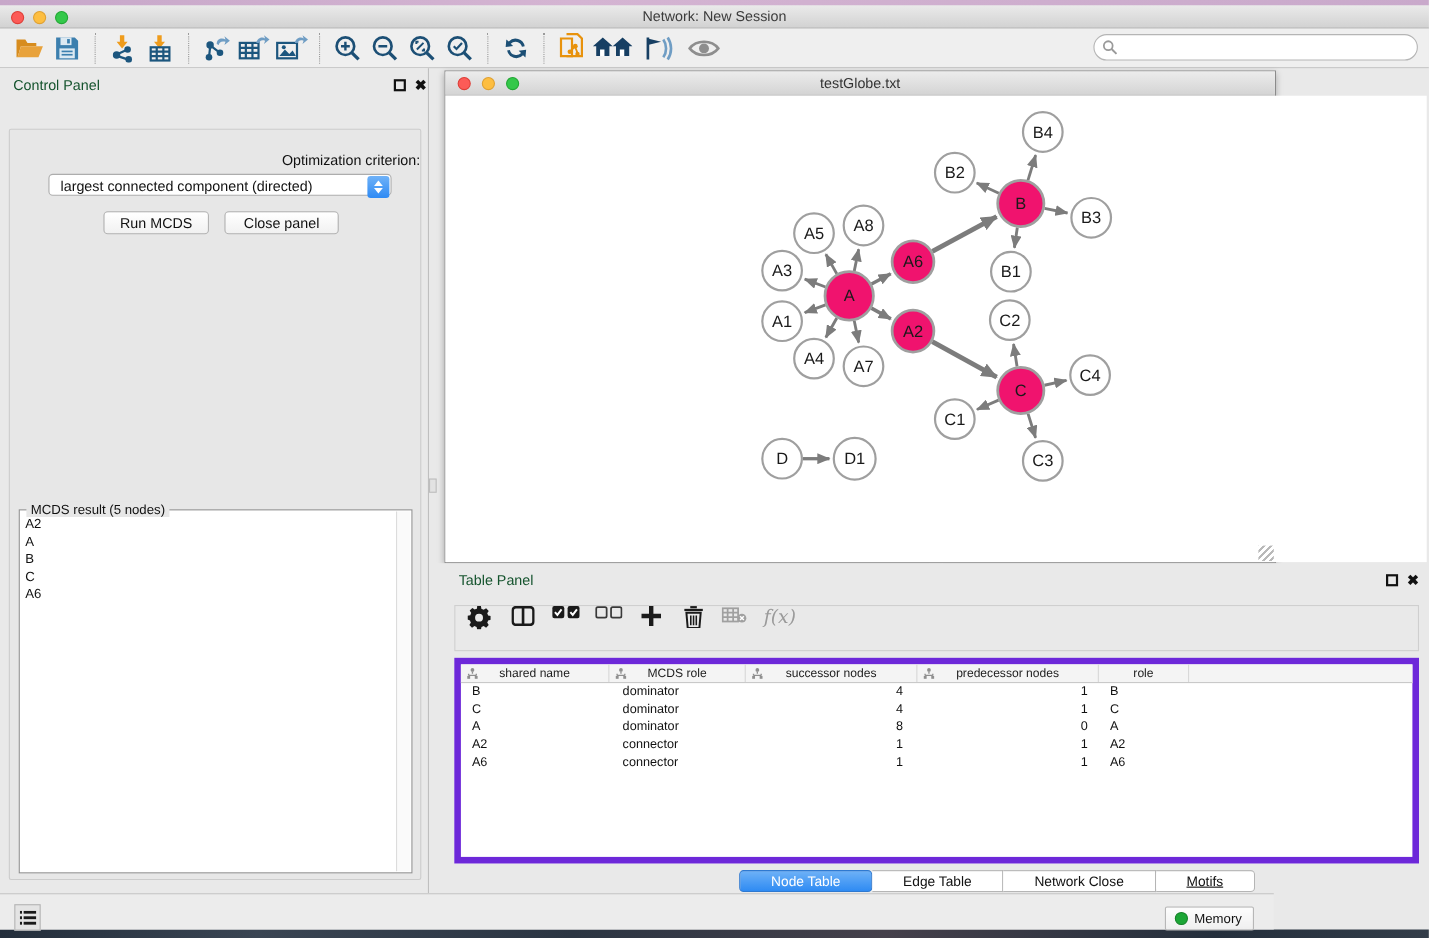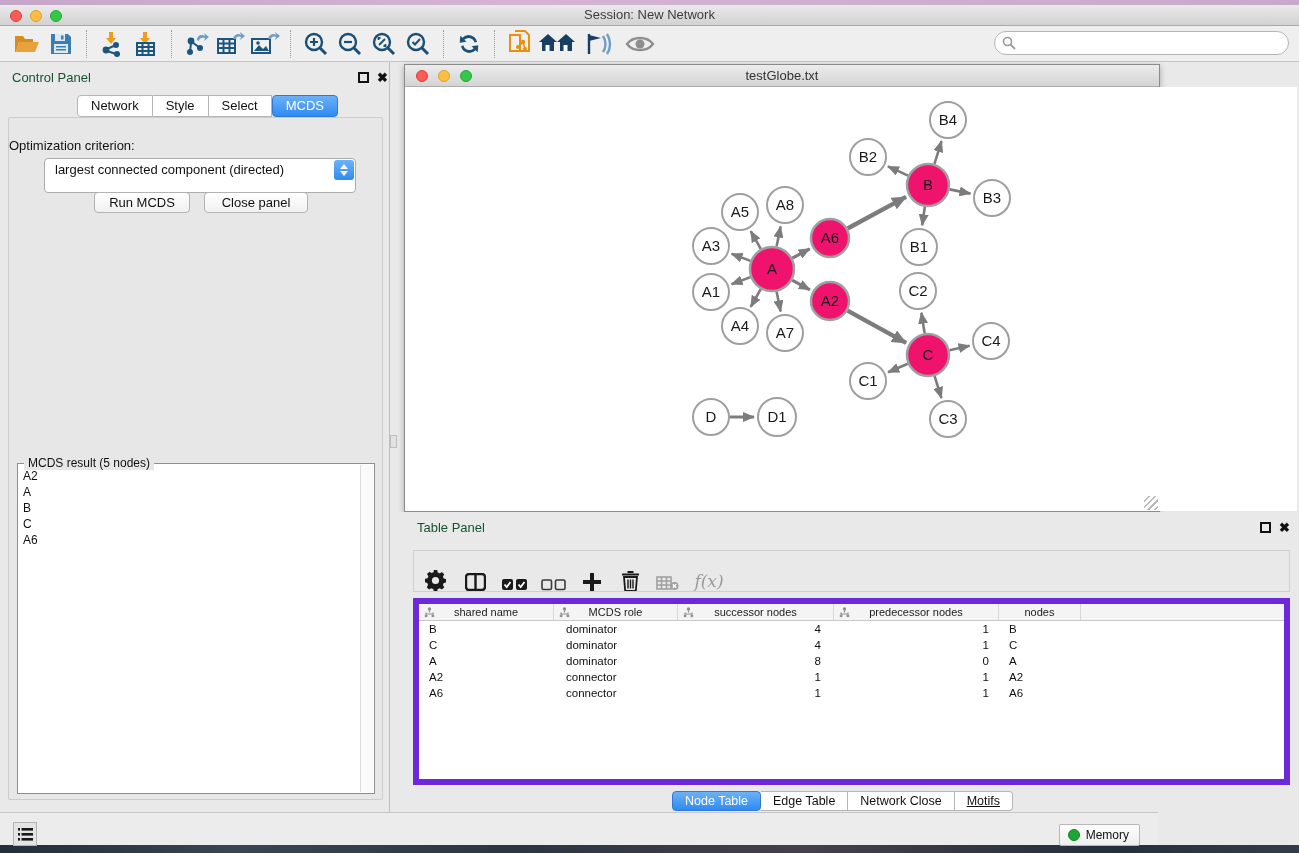--- a/index.html
+++ b/index.html
@@ -39,22 +39,22 @@
   .close-ico { position:absolute; top:0px; font-size:13px; font-weight:bold; color:#111; }
   #cp-float { left:358px; } #cp-close { left:377px; }
 
   .cp-tabs { position:absolute; left:77px; top:33px; height:22px; display:flex; }
   .cp-tab { height:22px; line-height:20px; padding:0 13px; font-size:13px; color:#111; background:#fff;
     border:1px solid #b5b5b5; border-left:none; }
   .cp-tab:first-child { border-left:1px solid #b5b5b5; border-radius:4px 0 0 4px; }
   .cp-tab.active { background:linear-gradient(#6db1f7,#2f8bf3); color:#fff; border:1px solid #2f79d0; border-radius:4px; }
 
   #cp-box { position:absolute; left:8px; top:55px; width:375px; height:683px; border:1px solid #cccccc; background:#e7e7e7; border-radius:2px; }
-  #opt-label { position:absolute; left:0; top:20px; width:100%; text-align:left; font-size:13px; color:#111; }
-  #criterion { position:absolute; left:35px; top:40px; width:312px; height:35px; background:#fff; border:1px solid #adadad;
+  #opt-label { position:absolute; left:0; top:20px; width:100%; text-align:right; font-size:13px; color:#111; }
+  #criterion { position:absolute; left:35px; top:40px; width:312px; height:20px; background:#fff; border:1px solid #adadad;
     border-radius:4px; font-size:13px; color:#111; line-height:22px; padding-left:10px; }
   #criterion .stepper { position:absolute; right:1px; top:1px; width:20px; height:20px; border-radius:3px;
     background:linear-gradient(#6fb2f8,#2e8af4); display:flex; flex-direction:column; align-items:center; justify-content:center; }
   .chev { width:0; height:0; border-left:4px solid transparent; border-right:4px solid transparent; }
   .chev.up { border-bottom:5px solid #fff; margin-bottom:2px; }
   .chev.down { border-top:5px solid #fff; }
   .cp-btn { position:absolute; height:21px; background:linear-gradient(#ffffff,#f1f1f1); border:1px solid #b3b3b3;
     border-radius:4px; font-size:13px; color:#111; text-align:center; line-height:19px; }
   #run-btn { left:85px; top:74px; width:96px; }
   #closepanel-btn { left:195px; top:74px; width:104px; }
@@ -76,35 +76,35 @@
   #net-canvas { position:absolute; left:0; top:22px; width:892px; height:424px; background:#fff; }
   #resize-grip { position:absolute; right:1px; bottom:1px; width:14px; height:14px;
     background:repeating-linear-gradient(135deg, transparent 0 3px, #b9b9b9 3px 4.5px); }
   #split-left { position:absolute; left:-15px; top:370px; width:7px; height:13px; background:#e2e2e2; border:1px solid #bdbdbd; }
   #split-bottom { position:absolute; left:440px; bottom:-6px; width:12px; height:5px; background:#e2e2e2; border:1px solid #bdbdbd; }
 
   
   #table-panel { left:391px; top:512px; width:908px; height:300px; background:#e9e9e9; }
   #tp-float { left:869px; } #tp-close { left:888px; }
   #tp-toolbar { position:absolute; left:22px; top:38px; width:877px; height:42px; background:#e9e9e9;
-    border:1px solid #cfcfcf; display:flex; align-items:flex-end; }
+    border:1px solid #cfcfcf; display:flex; align-items:flex-start; }
   .tp-ico { display:flex; align-items:center; justify-content:center; flex:0 0 auto; }
   #fx-label { font-family:"DejaVu Serif", serif; font-style:italic; font-size:17px; color:#9a9a9a; }
 
   #tp-table { position:absolute; left:22px; top:86px; width:877px; height:187px; background:#fff; border:6px solid #6d28d9; }
   #tp-thead { display:flex; height:17px; background:#f4f4f4; border-bottom:1px solid #c9c9c9; }
   .th { position:relative; display:flex; align-items:center; justify-content:center; font-size:11px; color:#1c1c1c;
     border-right:1px solid #d8d8d8; }
   .th .sort-ico { position:absolute; left:5px; top:3px; }
   .tr { display:flex; height:16px; }
   .td { font-size:11.5px; color:#111; line-height:16px; white-space:nowrap; overflow:hidden; }
 
   
   #tp-tabs { position:absolute; left:281px; top:279px; height:20px; display:flex; }
-  .tp-tab { height:20px; line-height:18px; padding:0 12px; font-size:12.5px; color:#111; background:#fff; border:1px solid #b5b5b5; border-left:none; }
+  .tp-tab { height:20px; line-height:18px; padding:0 28px; font-size:12.5px; color:#111; background:#fff; border:1px solid #b5b5b5; border-left:none; }
   .tp-tab:first-child { border-left:1px solid #b5b5b5; border-radius:4px 0 0 4px; }
   .tp-tab:last-child { border-radius:0 4px 4px 0;text-decoration:underline; }
   .tp-tab.active { background:linear-gradient(#6db1f7,#2f8bf3); color:#fff; border:1px solid #2f79d0; border-radius:4px; }
 
   
   #statusbar { left:0; top:812px; width:1158px; height:33px; background:#ececec; border-top:1px solid #c6c6c6; }
   #list-btn { position:absolute; left:13px; top:9px; width:24px; height:24px; background:#e4e4e4; border:1px solid #b4b4b4;
     display:flex; align-items:center; justify-content:center; }
   #memory-btn { position:absolute; right:18px; top:11px; height:22px; padding:0 10px 0 8px; background:linear-gradient(#fdfdfd,#efefef);
     border:1px solid #b7b7b7; border-radius:2px; display:flex; align-items:center; gap:6px; font-size:12px; color:#111; }
@@ -115,21 +115,21 @@
 </head>
 <body>
 
 <div id="desktop-top" class="abs"></div>
 <div id="desktop-bottom" class="abs"></div>
 
 <div id="titlebar" class="abs">
   <span class="tl red"></span>
   <span class="tl yellow"></span>
   <span class="tl green"></span>
-  <div id="app-title">Session: New Network</div>
+  <div id="app-title">Network: New Session</div>
 </div>
 
 <div id="toolbar" class="abs">
   <div class="tbtn">
     <svg width="26" height="22" viewBox="0 0 26 22">
         <path d="M1 3 h8 l2 3 h8 v3 H5 L2 19 H1 Z" fill="#d78c1e"></path>
         <path d="M5 9 h20 l-4 10 H2 Z" fill="#e8a23b"></path>
       </svg>
   </div>
   <div class="tbtn">
@@ -267,26 +267,20 @@
       </svg>
     <input type="text" placeholder="" style="">
   </div>
 </div>
 
 <div id="control-panel" class="abs">
   <div class="panel-head">
     <span class="panel-title">Control Panel</span>
     <span id="cp-float" class="float-ico"></span>
     <span id="cp-close" class="close-ico">✖</span>
-  </div>
-  <div class="cp-tabs">
-    <div class="cp-tab">Network</div>
-    <div class="cp-tab">Style</div>
-    <div class="cp-tab">Select</div>
-    <div class="cp-tab active">MCDS</div>
   </div>
   <div id="cp-box">
     <div id="opt-label">Optimization criterion:</div>
     <div id="criterion">
       <span>largest connected component (directed)</span>
       <span class="stepper">
           <span class="chev up"></span>
           <span class="chev down"></span>
         </span>
     </div>
@@ -487,21 +481,21 @@
         <div class="th" style="width: 165px;">
           <svg class="sort-ico" width="11" height="11" viewBox="0 0 11 11">
             <circle cx="5.5" cy="2" r="1.7" fill="#8f8f8f"></circle>
             <path d="M5.5 3.5 v2 M2 7 h7 M2 5.5 v1.5 M9 5.5 v1.5" stroke="#8f8f8f" stroke-width="1.2" fill="none"></path>
             <rect x="0.8" y="7.5" width="2.6" height="2.6" fill="#8f8f8f"></rect>
             <rect x="7.6" y="7.5" width="2.6" height="2.6" fill="#8f8f8f"></rect>
           </svg>
           <span>predecessor nodes</span>
         </div>
         <div class="th" style="width: 82px;">
-          <span>nodes</span>
+          <span>role</span>
         </div>
       </div>
     <div id="tp-tbody">
         <div class="tr">
           <div class="td" style="width: 135px; padding-left: 10px;">B</div>
           <div class="td" style="width: 124px; padding-left: 12px;">dominator</div>
           <div class="td" style="width: 156px; text-align: right; padding-right: 13px;">4</div>
           <div class="td" style="width: 165px; text-align: right; padding-right: 10px;">1</div>
           <div class="td" style="width: 82px; padding-left: 10px;">B</div>
         </div>

